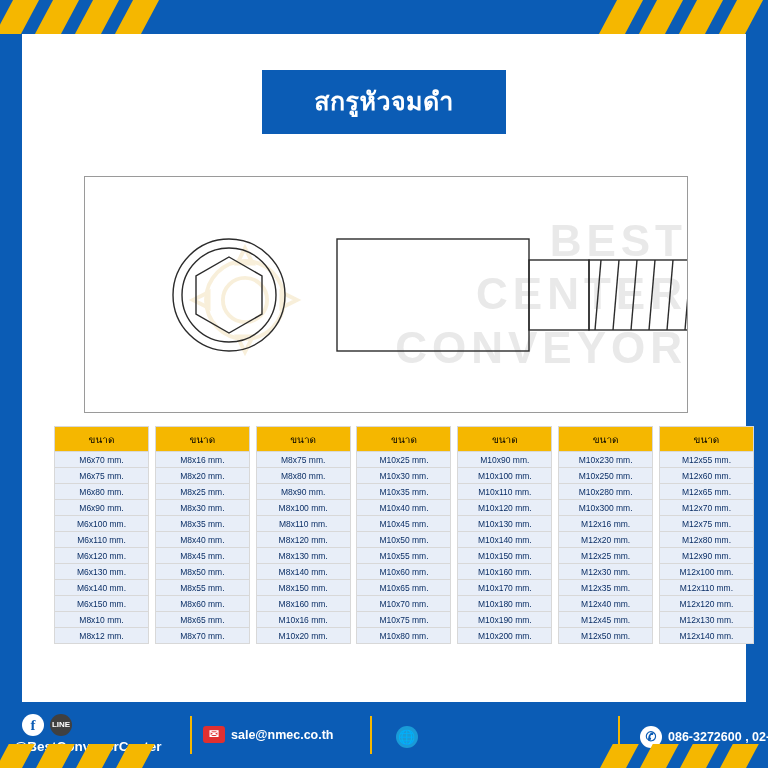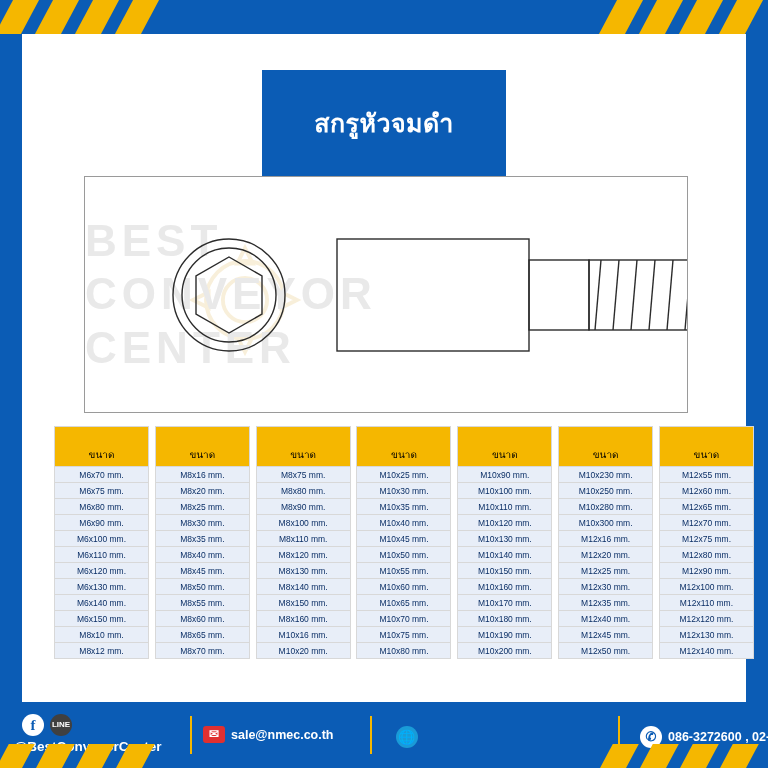--- a/index.html
+++ b/index.html
@@ -44,21 +44,21 @@
     width: 724px;
     height: 668px;
     background: #ffffff;
   }
   
   .title-box {
     position: absolute;
     left: 240px;
     top: 36px;
     width: 244px;
-    height: 107px;
+    height: 64px;
     background: #0b5cb5;
     color: #ffffff;
     display: flex;
     flex-direction: column;
     align-items: center;
     justify-content: center;
     line-height: 1.18;
   }
   .title-line {
     font-size: 25px;
@@ -76,21 +76,21 @@
     border: 1px solid #9a9a9a;
     background: #fff;
     overflow: hidden;
   }
   .wm {
     position: absolute;
     left: 50%;
     top: 50%;
     transform: translate(-50%, -50%);
     width: 100%;
-    text-align: left;
+    text-align: right;
     color: #e9e9e9;
     font-size: 44px;
     font-weight: bold;
     letter-spacing: 5px;
     line-height: 1.22;
     user-select: none;
   }
   .wm-gear {
     position: absolute;
     left: 95px;
@@ -114,21 +114,21 @@
     justify-content: space-between;
   }
   .tbl {
     width: 95px;
   }
   .tbl-head {
     background: #f5b700;
     color: #000;
     font-size: 10px;
     text-align: center;
-    padding: 20px 0 4px;
+    padding: 5px 0 4px;
     border: 1px solid #d8d8d8;
     font-weight: normal;
   }
   .cell {
     background: #e8eef8;
     color: #0b2f66;
     font-size: 8.5px;
     text-align: center;
     padding: 2.5px 0;
     border-left: 1px solid #d8d8d8;
@@ -217,22 +217,22 @@
           <circle cx="50" cy="50" r="17"></circle>
           <path d="M50 10 L56 22 L44 22 Z"></path>
           <path d="M90 50 L78 56 L78 44 Z"></path>
           <path d="M50 90 L44 78 L56 78 Z"></path>
           <path d="M10 50 L22 44 L22 56 Z"></path>
         </g>
       </svg>
 
       <div class="wm">
         <div>BEST</div>
+        <div>CENTER</div>
         <div>CONVEYOR</div>
-        <div>CENTER</div>
       </div>
 
       <svg class="screw" viewBox="0 0 602 235">
         <g fill="none" stroke="#2b2b2b" stroke-width="1.4">
 
           <circle cx="144" cy="118" r="56"></circle>
           <circle cx="144" cy="118" r="47"></circle>
 
           <polygon points="144,80 177,99 177,137 144,156 111,137 111,99"></polygon>
 

